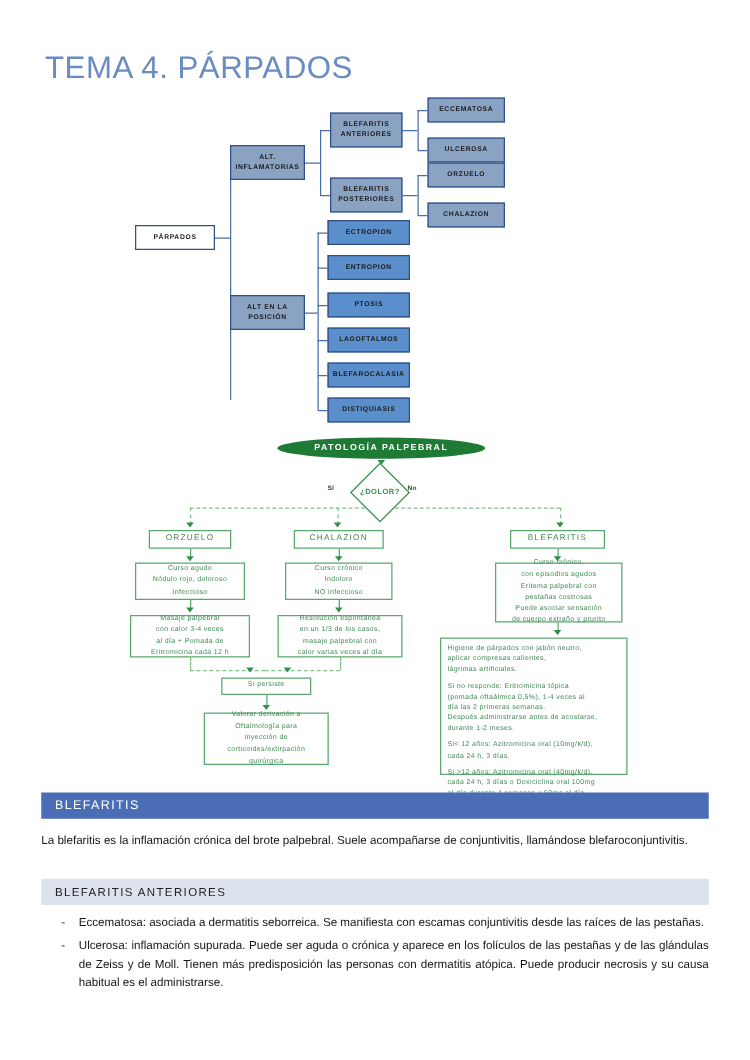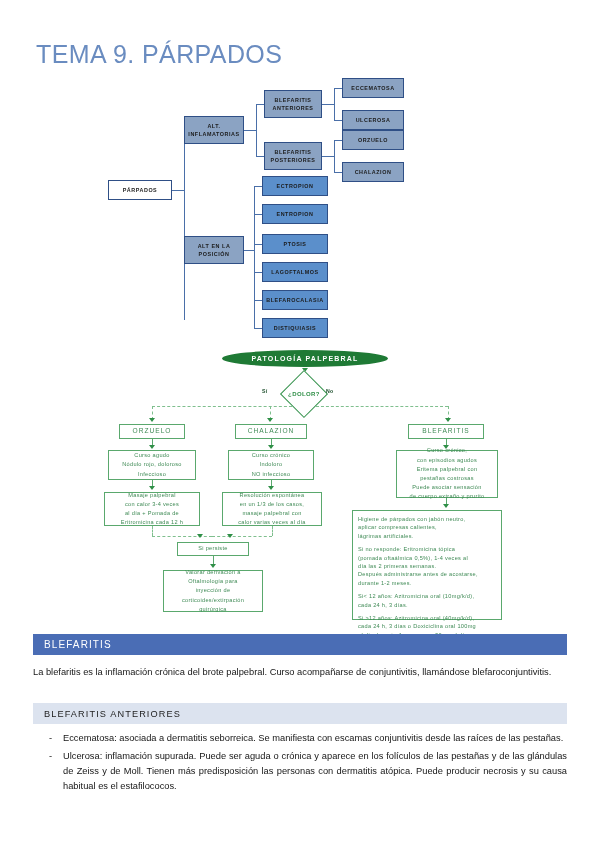--- a/index.html
+++ b/index.html
@@ -86,21 +86,21 @@
     font-size:9.3px; color:#161616; line-height:1.62;
   }
   .bullet .btxt{
     flex:1; font-size:9.3px; color:#161616; line-height:1.62;
     text-align:justify; text-justify:inter-word;
   }
 </style>
 </head>
 <body>
 
-<div class="page-title">TEMA 9. PÁRPADOS</div>
+<div class="page-title">TEMA 4. PÁRPADOS</div>
 
 <div id="tree">
 
   <div class="lnk h" style="left:172px; top:122px; width:12px;"></div>
   <div class="lnk v" style="left:184px; top:62px;  height:190px;"></div>
   <div class="lnk h" style="left:184px; top:62px;  width:6px;"></div>
   <div class="lnk h" style="left:184px; top:182px; width:6px;"></div>
 
   <div class="lnk h" style="left:244px; top:62px;  width:12px;"></div>
   <div class="lnk v" style="left:256px; top:36px;  height:52px;"></div>
@@ -245,26 +245,26 @@
         <div style="min-height: 5px; line-height: 1.5;">Si &gt;12 años: Azitromicina oral (40mg/k/d),</div>
         <div style="min-height: 5px; line-height: 1.5;">cada 24 h, 3 días o Doxiciclina oral 100mg</div>
         <div style="min-height: 5px; line-height: 1.5;">al día durante 4 semanas y 50mg al día</div>
         <div style="min-height: 5px; line-height: 1.5;">durante 8 semanas</div>
       </div>
   </div>
 </div>
 
 <div class="sec-main" style="top:634px;">BLEFARITIS</div>
 
-<div class="para" style="top:665px;">La blefaritis es la inflamación crónica del brote palpebral. Curso acompañarse de conjuntivitis, llamándose blefaroconjuntivitis.</div>
+<div class="para" style="top:665px;">La blefaritis es la inflamación crónica del brote palpebral. Suele acompañarse de conjuntivitis, llamándose blefaroconjuntivitis.</div>
 
 <div class="sec-sub" style="top:703px;">BLEFARITIS ANTERIORES</div>
 
 <div class="bullets" style="top:731px;">
   <div class="bullet">
     <div class="dash">-</div>
     <div class="btxt">Eccematosa: asociada a dermatitis seborreica. Se manifiesta con escamas conjuntivitis desde las raíces de las pestañas.</div>
   </div>
   <div class="bullet">
     <div class="dash">-</div>
-    <div class="btxt">Ulcerosa: inflamación supurada. Puede ser aguda o crónica y aparece en los folículos de las pestañas y de las glándulas de Zeiss y de Moll. Tienen más predisposición las personas con dermatitis atópica. Puede producir necrosis y su causa habitual es el estafilococos.</div>
+    <div class="btxt">Ulcerosa: inflamación supurada. Puede ser aguda o crónica y aparece en los folículos de las pestañas y de las glándulas de Zeiss y de Moll. Tienen más predisposición las personas con dermatitis atópica. Puede producir necrosis y su causa habitual es el administrarse.</div>
   </div>
 </div>
 
 </body></html>

